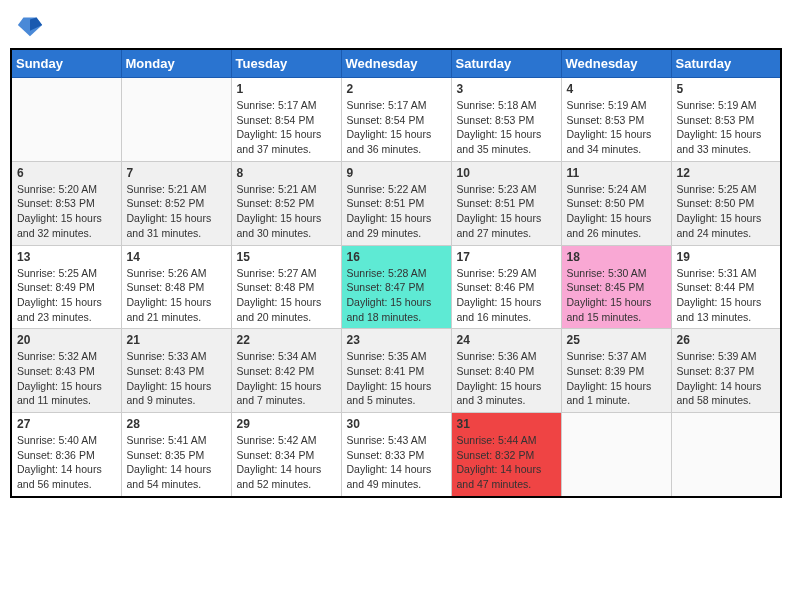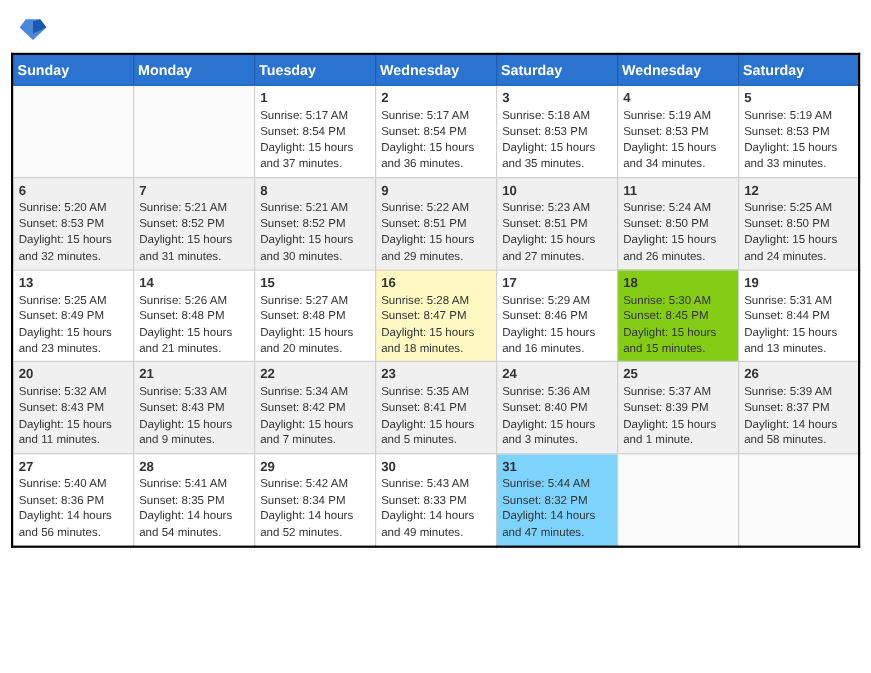--- a/index.html
+++ b/index.html
@@ -214,33 +214,33 @@
           <div class="day-info" style="white-space: pre-line;">Sunrise: 5:26 AM
 Sunset: 8:48 PM
 Daylight: 15 hours and 21 minutes.</div>
         </td>
         <td style="background: rgb(255, 255, 255);">
           <span class="day-number">15</span>
           <div class="day-info" style="white-space: pre-line;">Sunrise: 5:27 AM
 Sunset: 8:48 PM
 Daylight: 15 hours and 20 minutes.</div>
         </td>
-        <td style="background: #fef9c3;">
+        <td style="background: #5eead4;">
           <span class="day-number">16</span>
           <div class="day-info" style="white-space: pre-line;">Sunrise: 5:28 AM
 Sunset: 8:47 PM
 Daylight: 15 hours and 18 minutes.</div>
         </td>
         <td style="background: rgb(255, 255, 255);">
           <span class="day-number">17</span>
           <div class="day-info" style="white-space: pre-line;">Sunrise: 5:29 AM
 Sunset: 8:46 PM
 Daylight: 15 hours and 16 minutes.</div>
         </td>
-        <td style="background: #84cc16;">
+        <td style="background: #f9a8d4;">
           <span class="day-number">18</span>
           <div class="day-info" style="white-space: pre-line;">Sunrise: 5:30 AM
 Sunset: 8:45 PM
 Daylight: 15 hours and 15 minutes.</div>
         </td>
         <td style="background: rgb(255, 255, 255);">
           <span class="day-number">19</span>
           <div class="day-info" style="white-space: pre-line;">Sunrise: 5:31 AM
 Sunset: 8:44 PM
 Daylight: 15 hours and 13 minutes.</div>
@@ -308,21 +308,21 @@
           <div class="day-info" style="white-space: pre-line;">Sunrise: 5:42 AM
 Sunset: 8:34 PM
 Daylight: 14 hours and 52 minutes.</div>
         </td>
         <td style="background: rgb(255, 255, 255);">
           <span class="day-number">30</span>
           <div class="day-info" style="white-space: pre-line;">Sunrise: 5:43 AM
 Sunset: 8:33 PM
 Daylight: 14 hours and 49 minutes.</div>
         </td>
-        <td style="background: #7dd3fc;">
+        <td style="background: #ef4444;">
           <span class="day-number">31</span>
           <div class="day-info" style="white-space: pre-line;">Sunrise: 5:44 AM
 Sunset: 8:32 PM
 Daylight: 14 hours and 47 minutes.</div>
         </td>
         <td class="empty-cell" style="background: rgb(250, 250, 250);"></td>
         <td class="empty-cell" style="background: rgb(250, 250, 250);"></td>
       </tr>
     </tbody>
 </table>

